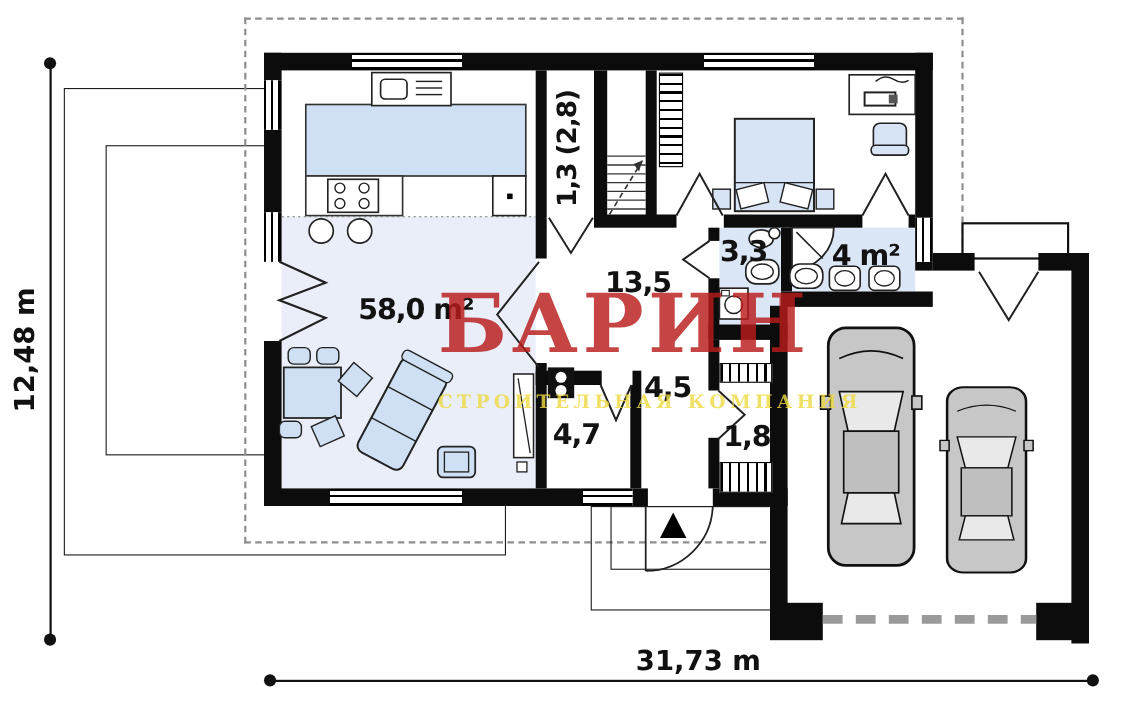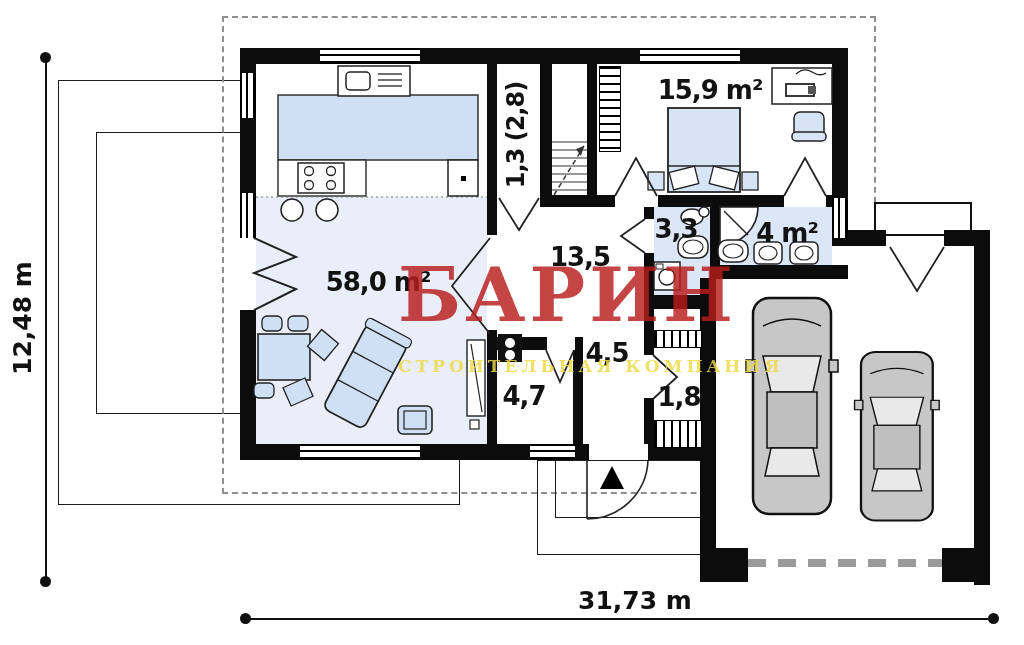--- a/index.html
+++ b/index.html
@@ -262,21 +262,20 @@
 
     <polyline points="254,238 296,257 254,273 296,289 254,310" fill="none" stroke="#222" stroke-width="2"></polyline>
 
     <line x1="748" y1="563" x2="942" y2="563" stroke="#9a9a9a" stroke-width="8" stroke-dasharray="18,12"></line>
 
     <use href="#car" transform="translate(753,298)"></use>
     <use href="#car" transform="translate(861,352) scale(0.92,0.78)"></use>
   </svg>
 
   <div class="rlabel vert" style="left:516px;top:135px;font-size:24px;">1,3 (2,8)</div>
-  <div class="rlabel" style="left:710px;top:90px;">15,9 m²</div>
   <div class="rlabel" style="left:676px;top:229px;">3,3</div>
   <div class="rlabel" style="left:787px;top:233px;">4 m²</div>
   <div class="rlabel" style="left:580px;top:257px;">13,5</div>
   <div class="rlabel" style="left:378px;top:282px;">58,0 m²</div>
   <div class="rlabel" style="left:607px;top:353px;">4,5</div>
   <div class="rlabel" style="left:524px;top:396px;">4,7</div>
   <div class="rlabel" style="left:679px;top:397px;">1,8</div>
 
   <div id="wm">
     <div class="t1">БАРИН</div>

